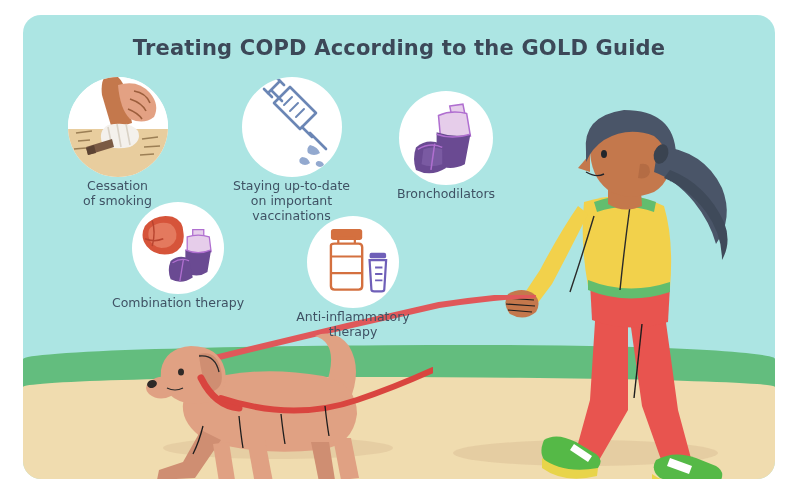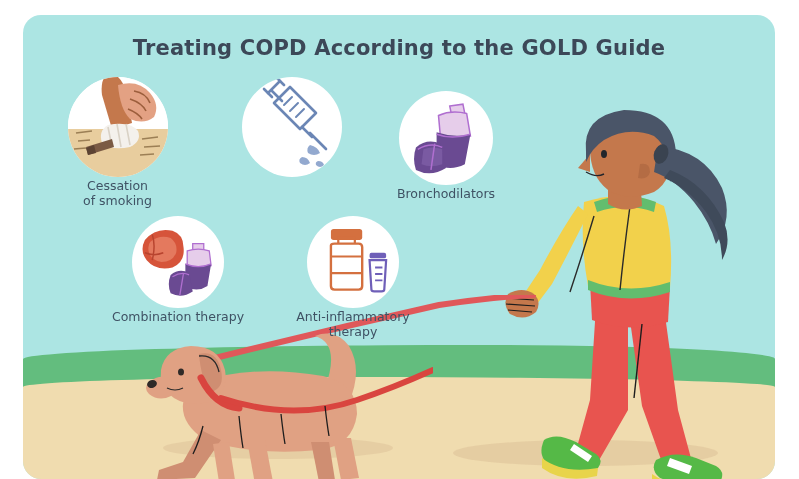--- a/index.html
+++ b/index.html
@@ -107,21 +107,21 @@
     font-size: 12.5px;
     line-height: 15px;
     color: #3f5264;
     white-space: pre-line;
   }
 
   
   #badge-smoking      { left: 22px;  top: 62px;  width: 145px; }
   #badge-vaccination  { left: 196px; top: 62px;  width: 145px; }
   #badge-bronchodil   { left: 348px; top: 76px;  width: 150px; }
-  #badge-combination  { left: 80px;  top: 201px; width: 150px; }
+  #badge-combination  { left: 80px;  top: 187px; width: 150px; }
   #badge-antiinflam   { left: 255px; top: 201px; width: 150px; }
 
   #badge-bronchodil .disc { width: 94px; height: 94px; }
   #badge-combination .disc { width: 92px; height: 92px; }
   #badge-antiinflam  .disc { width: 92px; height: 92px; }
 
   .disc svg { display: block; width: 100%; height: 100%; }
 
   
   #woman, #dog, #leash {
@@ -280,20 +280,23 @@
             <path d="M60 50 L70 60"></path>
 
             <path d="M68 56 L84 72"></path>
           </g>
 
           <path d="M68 68 Q76 70 78 76 Q72 80 66 76 Q64 71 68 68 Z" fill="#93a9cf"></path>
           <path d="M60 80 Q66 80 68 86 Q63 90 58 86 Q56 82 60 80 Z" fill="#93a9cf"></path>
           <path d="M76 84 Q81 84 82 88 Q78 92 74 88 Q73 85 76 84 Z" fill="#93a9cf"></path>
         </svg>
       </div>
+      <div class="caption">Staying up-to-date
+on important
+vaccinations</div>
     </div>
 
     <div class="badge" id="badge-bronchodil">
       <div class="disc">
         <svg viewBox="0 0 100 100">
 
           <path d="M54 16 L68 14 L70 24 L56 26 Z" fill="#e6cdea" stroke="#b06fd0" stroke-width="1.6"></path>
 
           <path d="M42 26 Q56 20 72 24 L76 48 Q58 54 44 48 Z" fill="#e6cdea" stroke="#b06fd0" stroke-width="1.6"></path>
 

